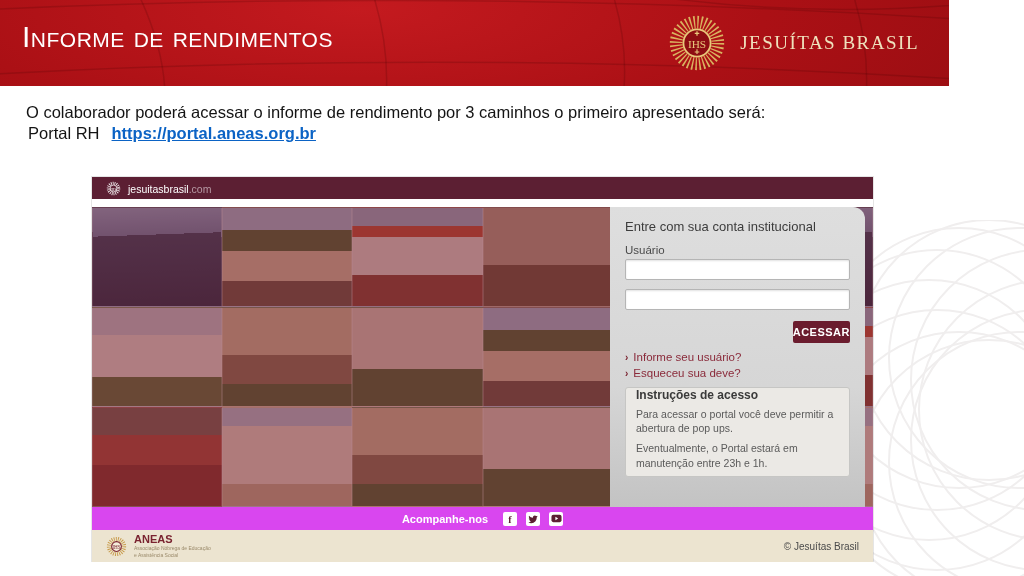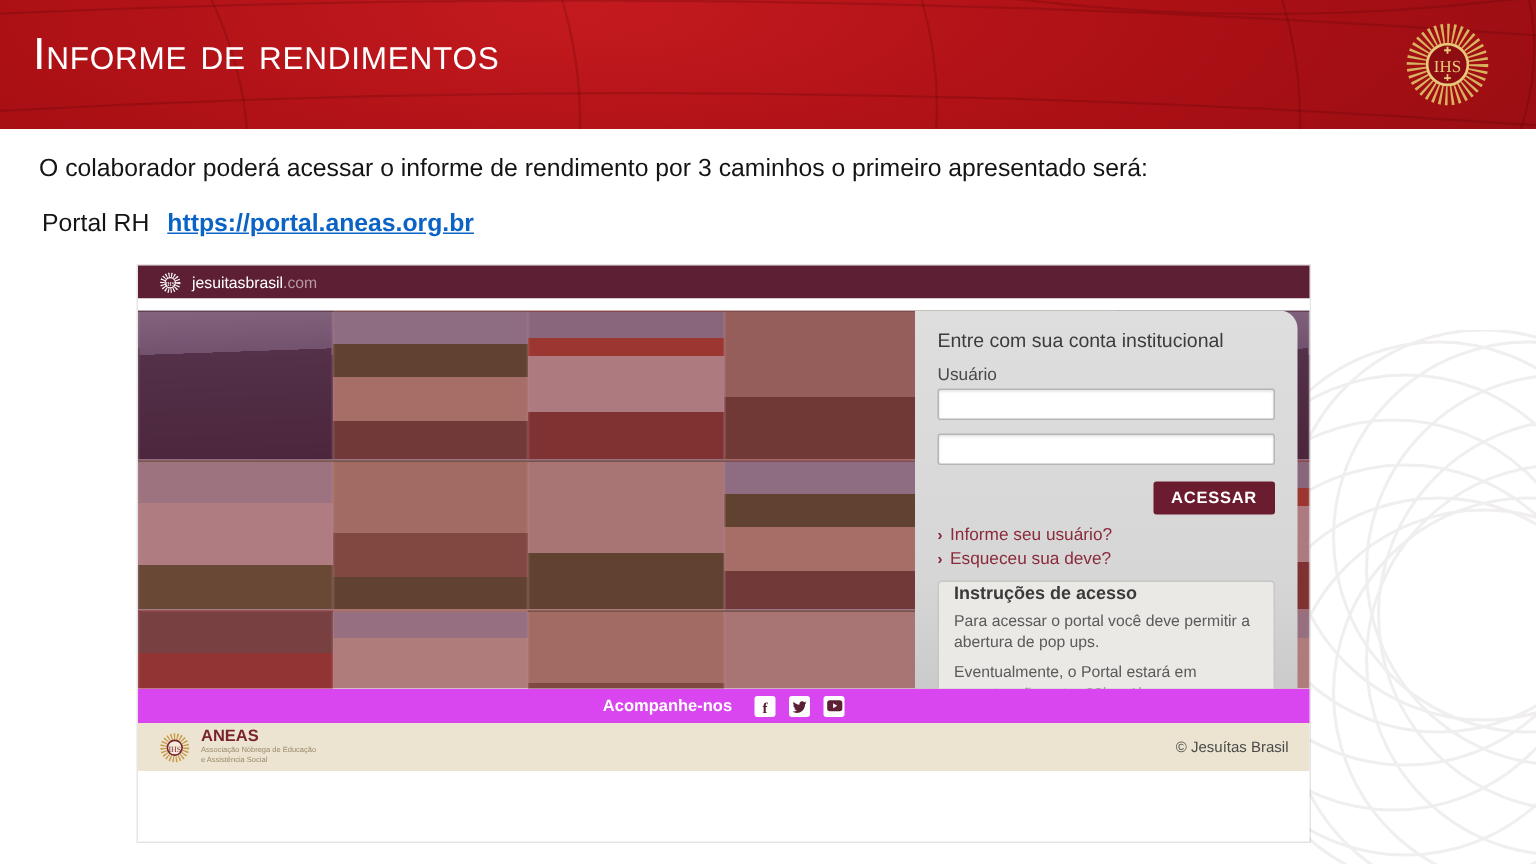--- a/index.html
+++ b/index.html
@@ -4,48 +4,48 @@
 <style>
   * { margin:0; padding:0; box-sizing:border-box; }
   html,body { width:1024px; height:576px; overflow:hidden; }
   body { font-family:"Liberation Sans", sans-serif; background:#ffffff; position:relative; }
 
   
   .deco-right { position:absolute; right:0; top:220px; width:160px; height:356px; z-index:0; pointer-events:none; }
 
   
   .slide-header {
-    position:absolute; top:0; left:0; width:1024px; height:86px; z-index:2;
+    position:absolute; top:0; left:0; width:949px; height:86px; z-index:2;
     background: radial-gradient(ellipse 900px 260px at 38% 10%, #c41a1f 0%, #ab1015 45%, #8e0c10 100%);
     overflow:hidden;
   }
   .slide-header svg.header-lines { position:absolute; inset:0; }
   .slide-title {
     position:absolute; left:22px; top:20px; color:#ffffff;
     font-size:30px; font-variant:small-caps; letter-spacing:0.5px; font-weight:400;
   }
   .brand { position:absolute; right:30px; top:0; height:86px; display:flex; align-items:center; gap:14px; }
   .brand-text { color:#efe2bd; font-family:"Liberation Serif", serif; font-size:19px; letter-spacing:1.5px; }
 
   
   .intro { position:absolute; left:26px; top:103px; font-size:16.5px; color:#141414; z-index:2; }
-  .portal-line { position:absolute; left:28px; top:140px; font-size:16.5px; color:#141414; z-index:2; display:flex; gap:12px; align-items:flex-end;}
+  .portal-line { position:absolute; left:28px; top:124px; font-size:16.5px; color:#141414; z-index:2; display:flex; gap:12px; align-items:flex-end;}
   .portal-link { color:#0b63c5; font-weight:bold; text-decoration:underline; font-size:16.5px; cursor:pointer; }
 
   
   .shot {
     position:absolute; left:92px; top:177px; width:781px; height:384px; z-index:2;
     background:#fff; box-shadow:0 0 0 1px rgba(0,0,0,0.10);
   }
   .shot-topbar { height:22px; background:#5c1f33; display:flex; align-items:center; padding-left:14px; gap:7px; }
   .site-name { color:#ffffff; font-weight:normal; font-size:10.5px; }
   .site-tld { color:#b79aa5; font-size:10.5px; }
   .shot-gap { height:8px; background:#ffffff; }
 
-  .shot-main { position:relative; height:252px; overflow:hidden; background:#d9d9d9; }
+  .shot-main { position:relative; height:300px; overflow:hidden; background:#d9d9d9; }
   .photo-grid { position:absolute; inset:0; display:grid; grid-template-columns:repeat(6,130.2px); grid-template-rows:repeat(3,100px); }
   .ph { width:100%; height:100%; border:0.5px solid rgba(255,255,255,0.25); }
   .pa { background:linear-gradient(178deg,#8fb3d9 0%,#6d8fb8 28%,#2e4a6b 28%,#1d3350 100%); }
   .pb { background:linear-gradient(to bottom,#a8c4e0 0% 22%,#4a6e3a 22% 44%,#d9c9a8 44% 74%,#6b5d4a 74% 100%); }
   .pc { background:linear-gradient(to bottom,#9db8d4 0 18%,#c4543a 18% 30%,#e8e4dc 30% 68%,#8a4a3a 68% 100%); }
   .pd { background:linear-gradient(to bottom,#b8a88f 0 58%,#6b5a42 58% 100%); }
   .pe { background:linear-gradient(to bottom,#c9d4de 0 28%,#ede8df 28% 70%,#5a7a42 70% 100%); }
   .pf { background:linear-gradient(to bottom,#d4c4a0 0 48%,#8a7a5a 48% 78%,#4a6e3a 78% 100%); }
   .pg { background:linear-gradient(to bottom,#e0d6c4 0 62%,#4a6e3a 62% 100%); }
   .phh { background:linear-gradient(to bottom,#7a6a5a 0 28%,#b05040 28% 58%,#8a3a30 58% 100%); }
@@ -59,21 +59,21 @@
   }
   .login-heading { font-size:13px; color:#3c3c3c; margin-bottom:10px; }
   .field-label { font-size:11.5px; color:#4a4a4a; margin-bottom:3px; }
   .login-panel input[type="text"], .login-panel input[type="password"] {
     width:100%; height:21px; border:1px solid #b5b5b5; border-radius:2px; background:#fff;
     box-shadow:inset 0 1px 2px rgba(0,0,0,0.12); margin-bottom:9px; padding:0 5px; font-size:12px;
   }
   .btn-row { text-align:right; margin:2px 0 8px 0; }
   .acessar-btn {
     background:#6b1c2e; color:#fff; border:none; font-size:11px; font-weight:bold;
-    padding:5px 12px; border-radius:2px; letter-spacing:0.5px; cursor:pointer;
+    padding:5px 0; border-radius:2px; letter-spacing:0.5px; cursor:pointer;
   }
   .forgot { font-size:11.5px; color:#8a2a3a; margin-bottom:4px; cursor:pointer; display:flex; gap:5px; align-items:baseline;}
   .forgot .chev { color:#7a2330; font-weight:bold; font-size:10px; }
   .instructions {
     margin-top:8px; background:#ebe9e5; border:1px solid #c6c6c4; border-radius:3px; padding:0 10px;
   }
   .instructions-title { font-size:12px; font-weight:bold; color:#3a3a3a; margin-bottom:5px; }
   .instructions p { font-size:10.5px; color:#5a5a5a; line-height:1.35; margin-bottom:6px; }
 
   .shot-social { height:23px; background:#d946ef; display:flex; align-items:center; justify-content:center; gap:9px; }
@@ -117,20 +117,21 @@
   </svg>
   <div class="slide-title">Informe de rendimentos</div>
   <div class="brand">
     <svg width="58" height="58" viewBox="0 0 64 64">
       <circle cx="32" cy="32" r="23" fill="none" stroke="#d9b25f" stroke-width="14" stroke-dasharray="1.6 2.4"></circle>
       <circle cx="32" cy="32" r="15" fill="#8e0d12" stroke="#e8c87a" stroke-width="2"></circle>
       <path d="M32 19v5 M29.5 21.5h5" stroke="#e8c87a" stroke-width="1.4"></path>
       <text x="32" y="37.5" text-anchor="middle" font-size="12.5" fill="#e8c87a" font-family="Liberation Serif, serif">IHS</text>
       <path d="M32 39v5 M29.5 42h5" stroke="#e8c87a" stroke-width="1.2"></path>
     </svg>
+    <div class="brand-text">JESUÍTAS BRASIL</div>
   </div>
 </div>
 
 <div class="intro">O colaborador poderá acessar o informe de rendimento por 3 caminhos o primeiro apresentado será:</div>
 <div class="portal-line">
   <span>Portal RH</span>
   <a class="portal-link">https://portal.aneas.org.br</a>
 </div>
 
 <div class="shot">

